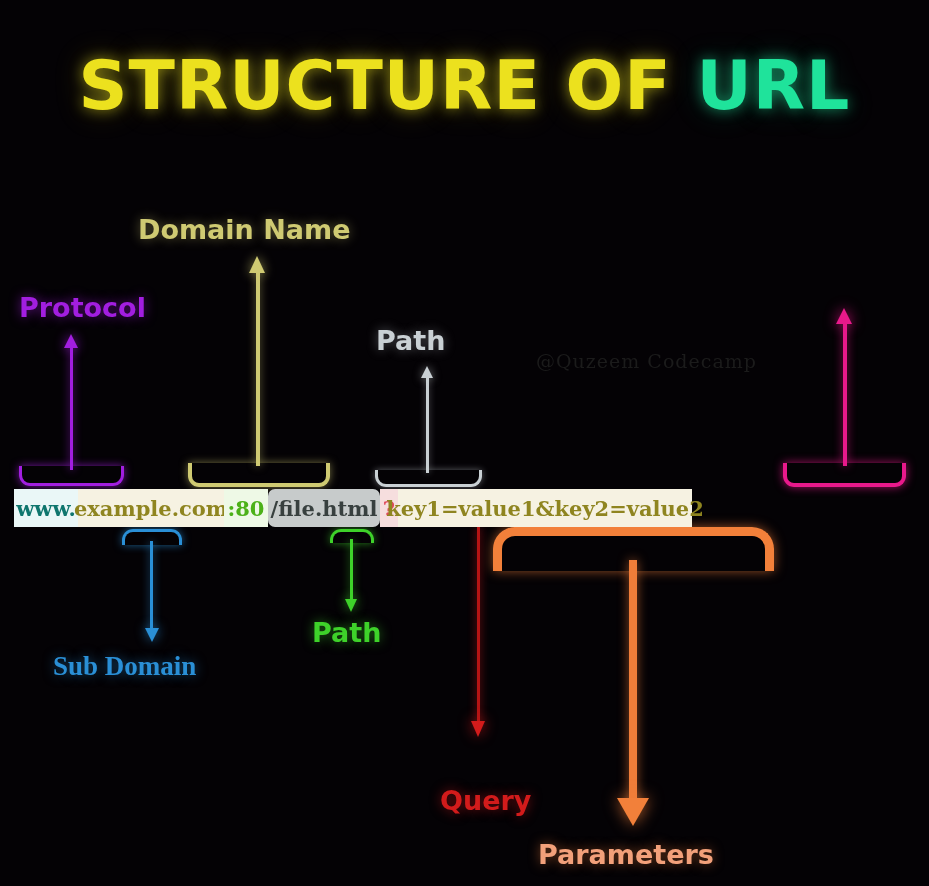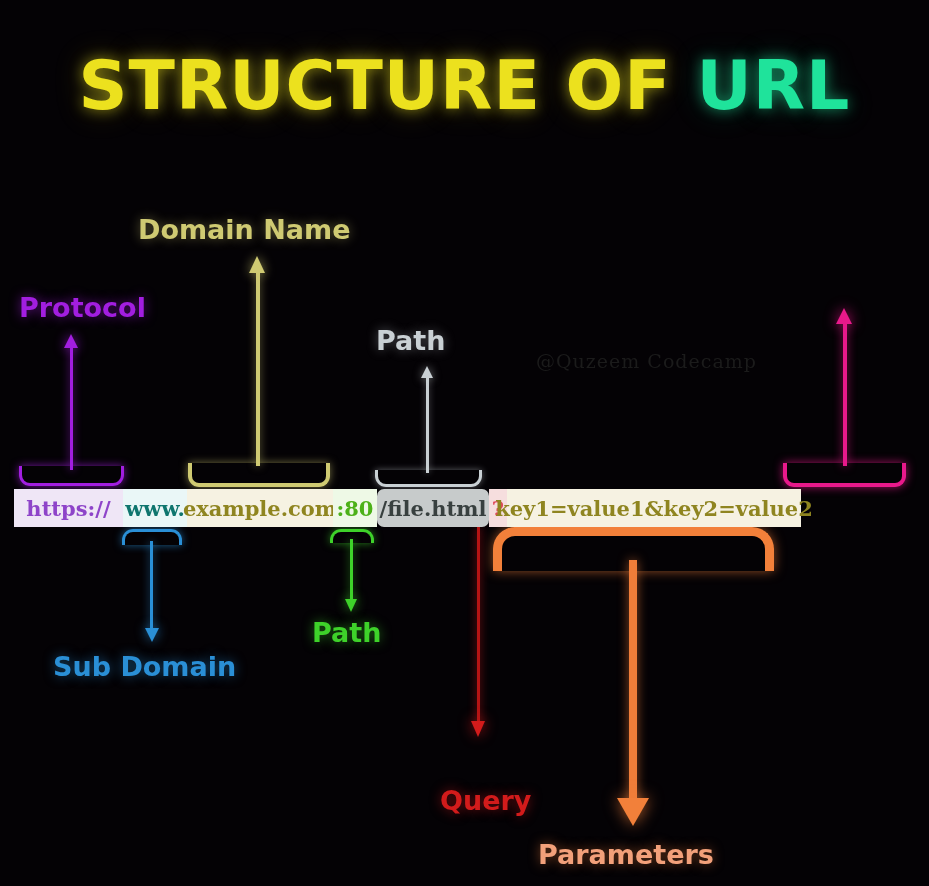--- a/index.html
+++ b/index.html
@@ -112,21 +112,21 @@
 
   <div id="watermark">@Quzeem Codecamp</div>
 
   <div class="label" style="left:19px; top:292px; color:#a21ee0; text-shadow:0 0 12px rgba(162,30,224,0.6);">Protocol</div>
 
   <div class="label" style="left:138px; top:214px; color:#cfca72; text-shadow:0 0 12px rgba(207,202,114,0.45);">Domain Name</div>
 
   <div class="label" style="left:376px; top:325px; color:#c9d0d4; text-shadow:0 0 12px rgba(201,208,212,0.4);">Path</div>
 
 
-  <div class="label" style="left:53px; top:651px; color:#2a8fd6; text-shadow:0 0 12px rgba(42,143,214,0.55);">Sub Domain</div>
+  <div class="label" style="left:53px; top:651px; color:#2a8fd6; text-shadow:0 0 12px rgba(42,143,214,0.55);font-family:Liberation Serif, serif;">Sub Domain</div>
 
   <div class="label" style="left:312px; top:617px; color:#3ed22a; text-shadow:0 0 12px rgba(62,210,42,0.55);">Path</div>
 
   <div class="label" style="left:440px; top:785px; color:#d21b1b; text-shadow:0 0 12px rgba(210,27,27,0.55);">Query</div>
 
   <div class="label" style="left:538px; top:839px; color:#f2a07a; text-shadow:0 0 12px rgba(242,128,58,0.5);">Parameters</div>
 
   <div class="brace brace-up" style="left:19px; top:466px; width:105px; height:20px; border-width:3px; border-color:#a21ee0; box-shadow:0 0 9px rgba(162,30,224,0.7);"></div>
   <div class="vline" style="left:70px; top:345px; width:3px; height:125px; background:#a21ee0; box-shadow:0 0 9px rgba(162,30,224,0.7);"></div>
   <div class="arrowhead" style="left:64px; top:334px; border-left:7px solid transparent; border-right:7px solid transparent; border-bottom:14px solid #a21ee0; filter:drop-shadow(0 0 6px rgba(162,30,224,0.8));"></div>
@@ -152,21 +152,20 @@
   <div class="arrowhead" style="left:345px; top:599px; border-left:6px solid transparent; border-right:6px solid transparent; border-top:13px solid #3ed22a; filter:drop-shadow(0 0 6px rgba(62,210,42,0.8));"></div>
 
   <div class="vline" style="left:477px; top:527px; width:3px; height:197px; background:#b51414; box-shadow:0 0 8px rgba(210,27,27,0.75);"></div>
   <div class="arrowhead" style="left:471px; top:721px; border-left:7px solid transparent; border-right:7px solid transparent; border-top:16px solid #d21b1b; filter:drop-shadow(0 0 7px rgba(210,27,27,0.85));"></div>
 
   <div class="brace brace-down" style="left:493px; top:527px; width:281px; height:44px; border-width:9px; border-color:#f2803a; border-radius:22px 22px 0 0; box-shadow:0 0 12px rgba(242,128,58,0.6);"></div>
   <div class="vline" style="left:629px; top:560px; width:8px; height:243px; background:#ef7d39; box-shadow:0 0 11px rgba(242,128,58,0.6);"></div>
   <div class="arrowhead" style="left:617px; top:798px; border-left:16px solid transparent; border-right:16px solid transparent; border-top:28px solid #f2803a; filter:drop-shadow(0 0 8px rgba(242,128,58,0.75));"></div>
 
   <div id="urlbar">
-    <span class="seg" style="color:#8e44c9; background:#efe6f6; width:107px;">https://</span>
     <span class="seg" style="color:#0f766e; background:#eaf7f7; width:62px;">www.</span>
     <span class="seg" style="color:#8f8520; background:#f6f2e2; width:144px;">example.com</span>
     <span class="seg" style="color:#4cb118; background:#eef9e6; width:42px;">:80</span>
     <span class="seg" style="color:#38403f; background:#c7cbcb; width:110px;border-radius:7px;">/file.html</span>
     <span class="seg" style="color:#e0495a; background:#f6dede; width:16px;">?</span>
     <span class="seg" style="color:#8f8520; background:#f6f2e2; width:292px;">key1=value1&amp;key2=value2</span>
   </div>
 
 </div>
 

